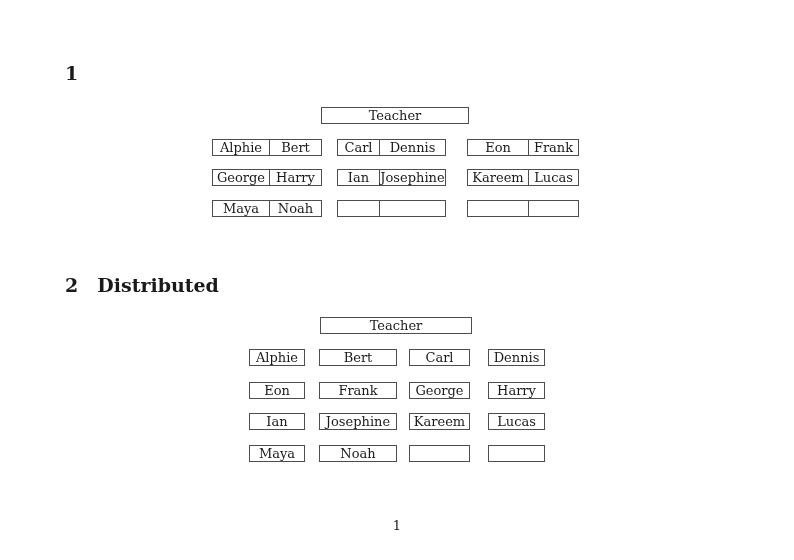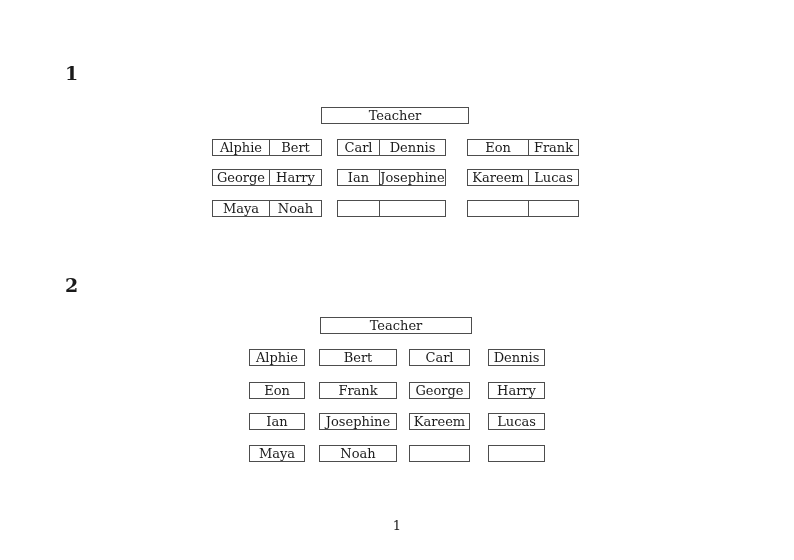--- a/index.html
+++ b/index.html
@@ -114,20 +114,21 @@
     <span class="cell cell-l" style="width:42px"></span>
     <span class="cell cell-r"></span>
   </div>
   <div class="pair" style="left:467px; top:200px; width:112px;">
     <span class="cell cell-l" style="width:61px"></span>
     <span class="cell cell-r"></span>
   </div>
 
   <div class="heading h2">
     <span class="h-num">2</span>
+    <span class="h-title">Distributed</span>
   </div>
 
   <div class="box" style="left:320px; top:317px; width:152px;">
     <span>Teacher</span>
   </div>
 
   <div class="box" style="left:249px; top:349px; width:56px;">
     <span>Alphie</span>
   </div>
   <div class="box" style="left:319px; top:349px; width:78px;">

